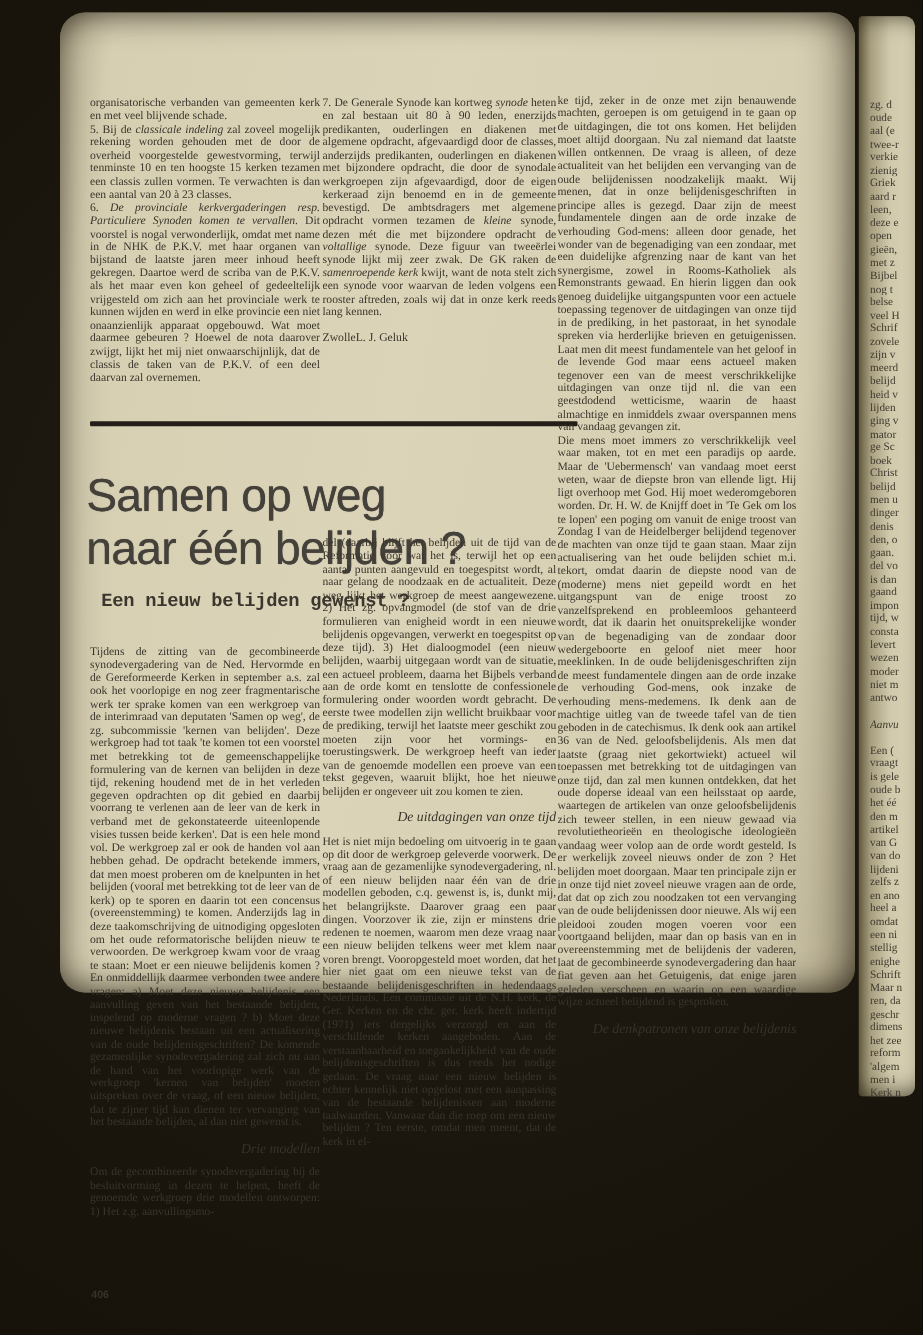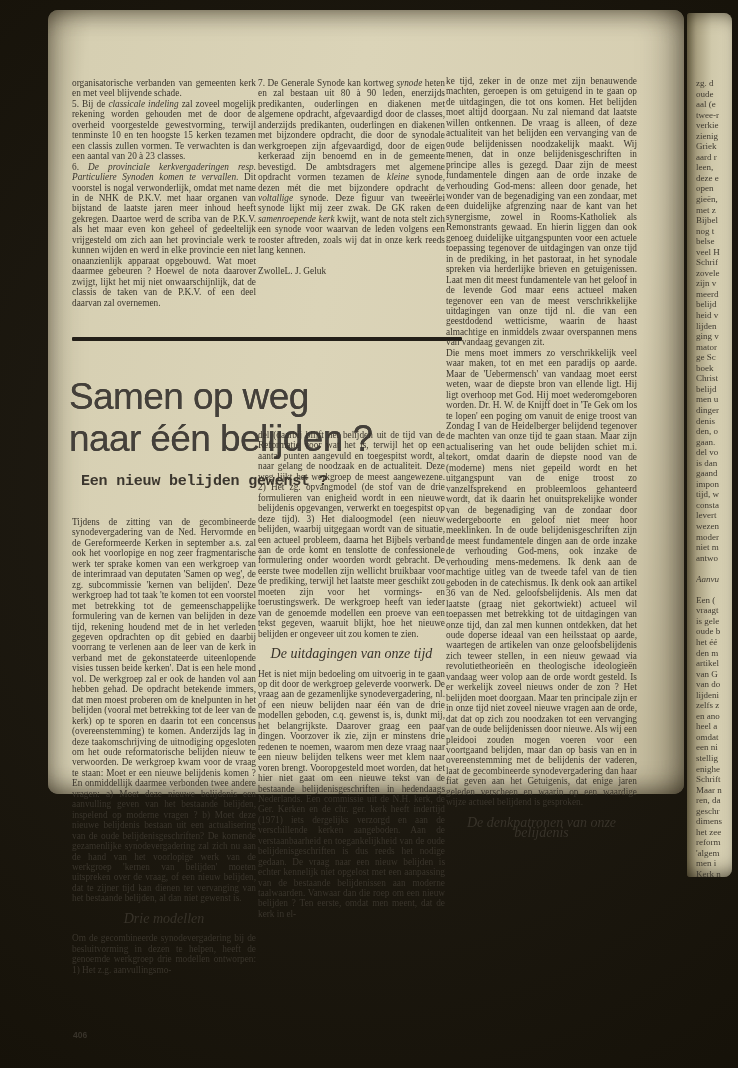--- a/index.html
+++ b/index.html
@@ -1,26 +1,26 @@
 <!DOCTYPE html>
 <html lang="nl"><head>
 <meta charset="utf-8">
 <style>
   html,body{margin:0;padding:0;background:#0d0b08;}
   #stage{position:relative;width:738px;height:1068px;overflow:hidden;
     background:radial-gradient(130% 95% at 48% 46%, #221e16 0%, #161209 68%, #0a0806 100%);
     font-family:"Liberation Serif", serif;}
-  .paper{position:absolute;left:48px;top:10px;width:636px;height:784px;border-radius:10px;
+  .paper{position:absolute;left:48px;top:10px;width:636px;height:784px;border-radius:20px;
     background:linear-gradient(100deg,#c3bb9e 0%,#d6cfb2 6%,#dbd4b8 42%,#d6ceb1 84%,#b9b092 100%);
     box-shadow:inset 0 16px 26px -16px rgba(35,28,15,.65), inset 0 -18px 26px -16px rgba(35,28,15,.6),
                inset 22px 0 32px -20px rgba(35,28,15,.5), inset -24px 0 36px -18px rgba(30,24,12,.6);}
   .col{position:absolute;text-align:justify;font-size:9.3px;line-height:10.45px;color:#3a352c;
     overflow:hidden;hyphens:auto;}
   .col p{margin:0;}
-  .crosshead{font-style:italic;font-weight:normal;font-size:14px;margin:10px 0 9px;text-align:center;color:#38332a;}
+  .crosshead{font-style:italic;font-weight:normal;font-size:11px;margin:10px 0 9px;text-align:right;color:#38332a;}
   .a1colA{left:24px;top:68px;width:184px;height:265px;}
   .a1colB{left:210px;top:68px;width:187px;height:262px;}
   .signature{display:flex;justify-content:flex-start;margin-top:10px;font-size:9.4px;}
   .rule{position:absolute;left:24px;top:327px;width:390px;height:4px;background:#231f18;border-radius:1px;}
   .headline{position:absolute;left:21px;top:366px;width:400px;
     font-family:"Liberation Sans", sans-serif;font-weight:400;font-size:37px;line-height:41.5px;
     color:#44403a;letter-spacing:-.6px;text-shadow:0 0 .6px currentColor;}
   .subhead{position:absolute;left:33px;top:463px;font-family:Liberation Mono, monospace;
     font-weight:700;font-size:15px;color:#3b362e;letter-spacing:-.2px;}
   .a2colA{left:24px;top:507px;width:184px;height:500px;}

